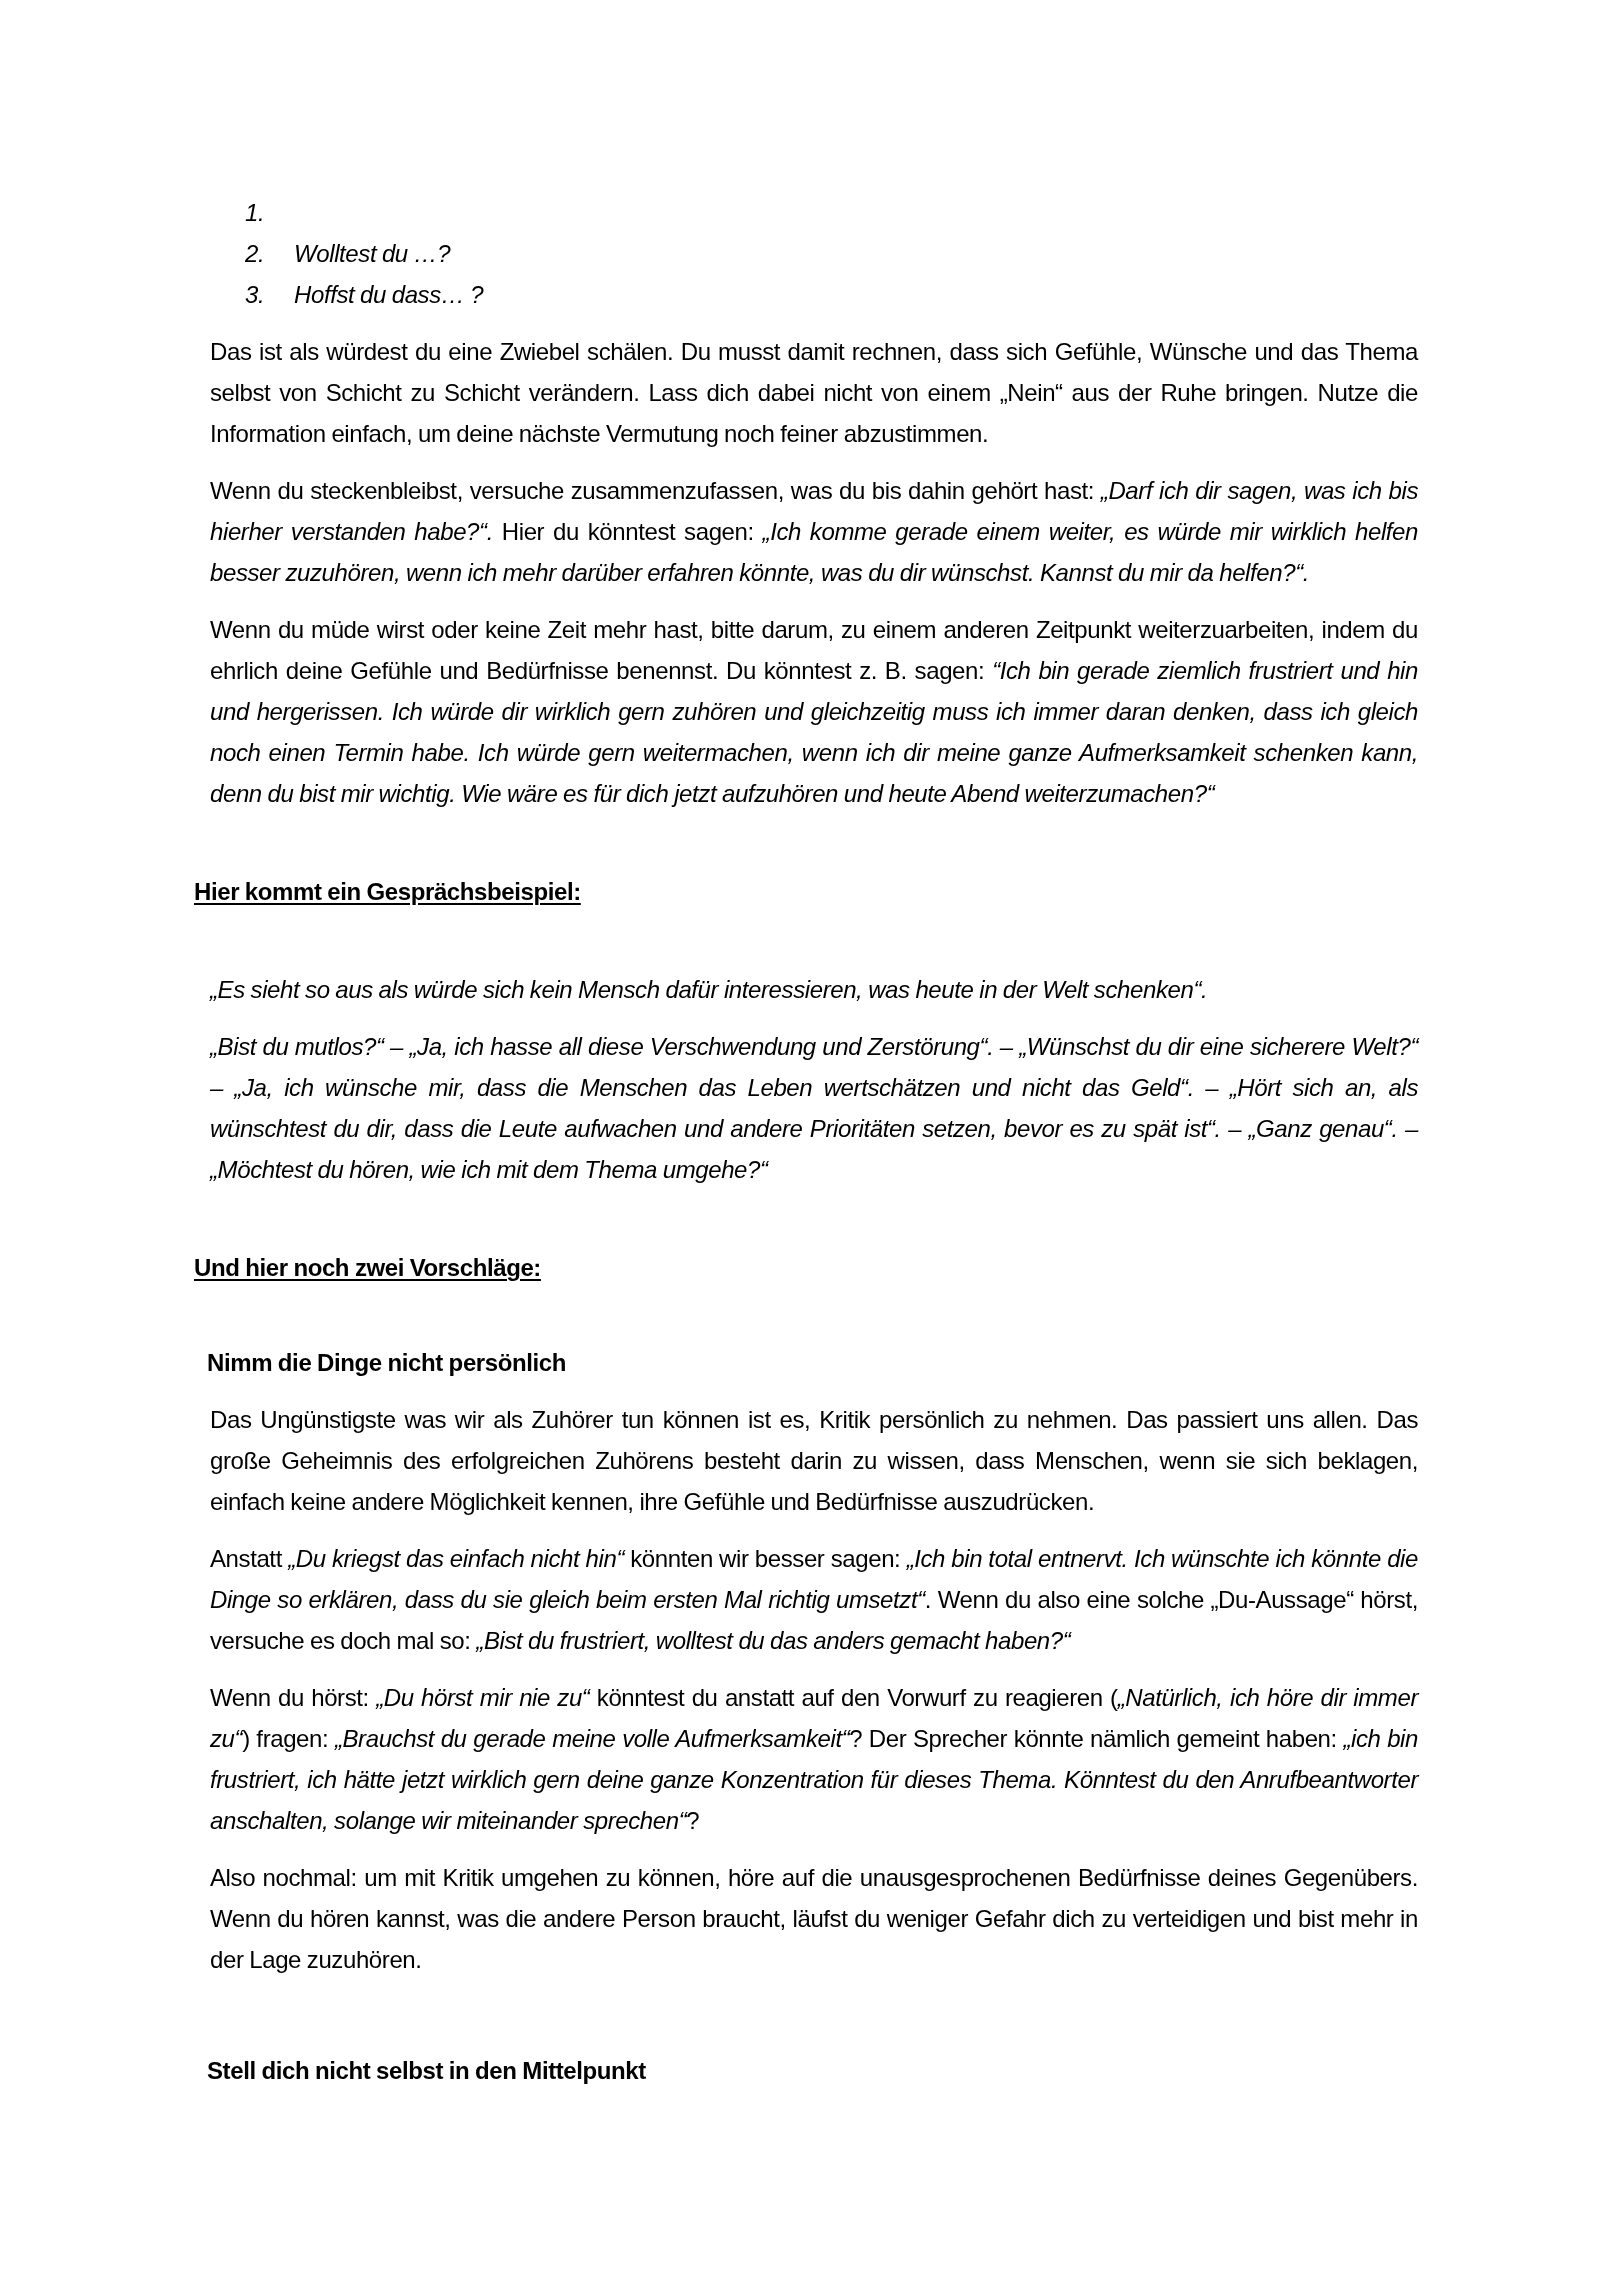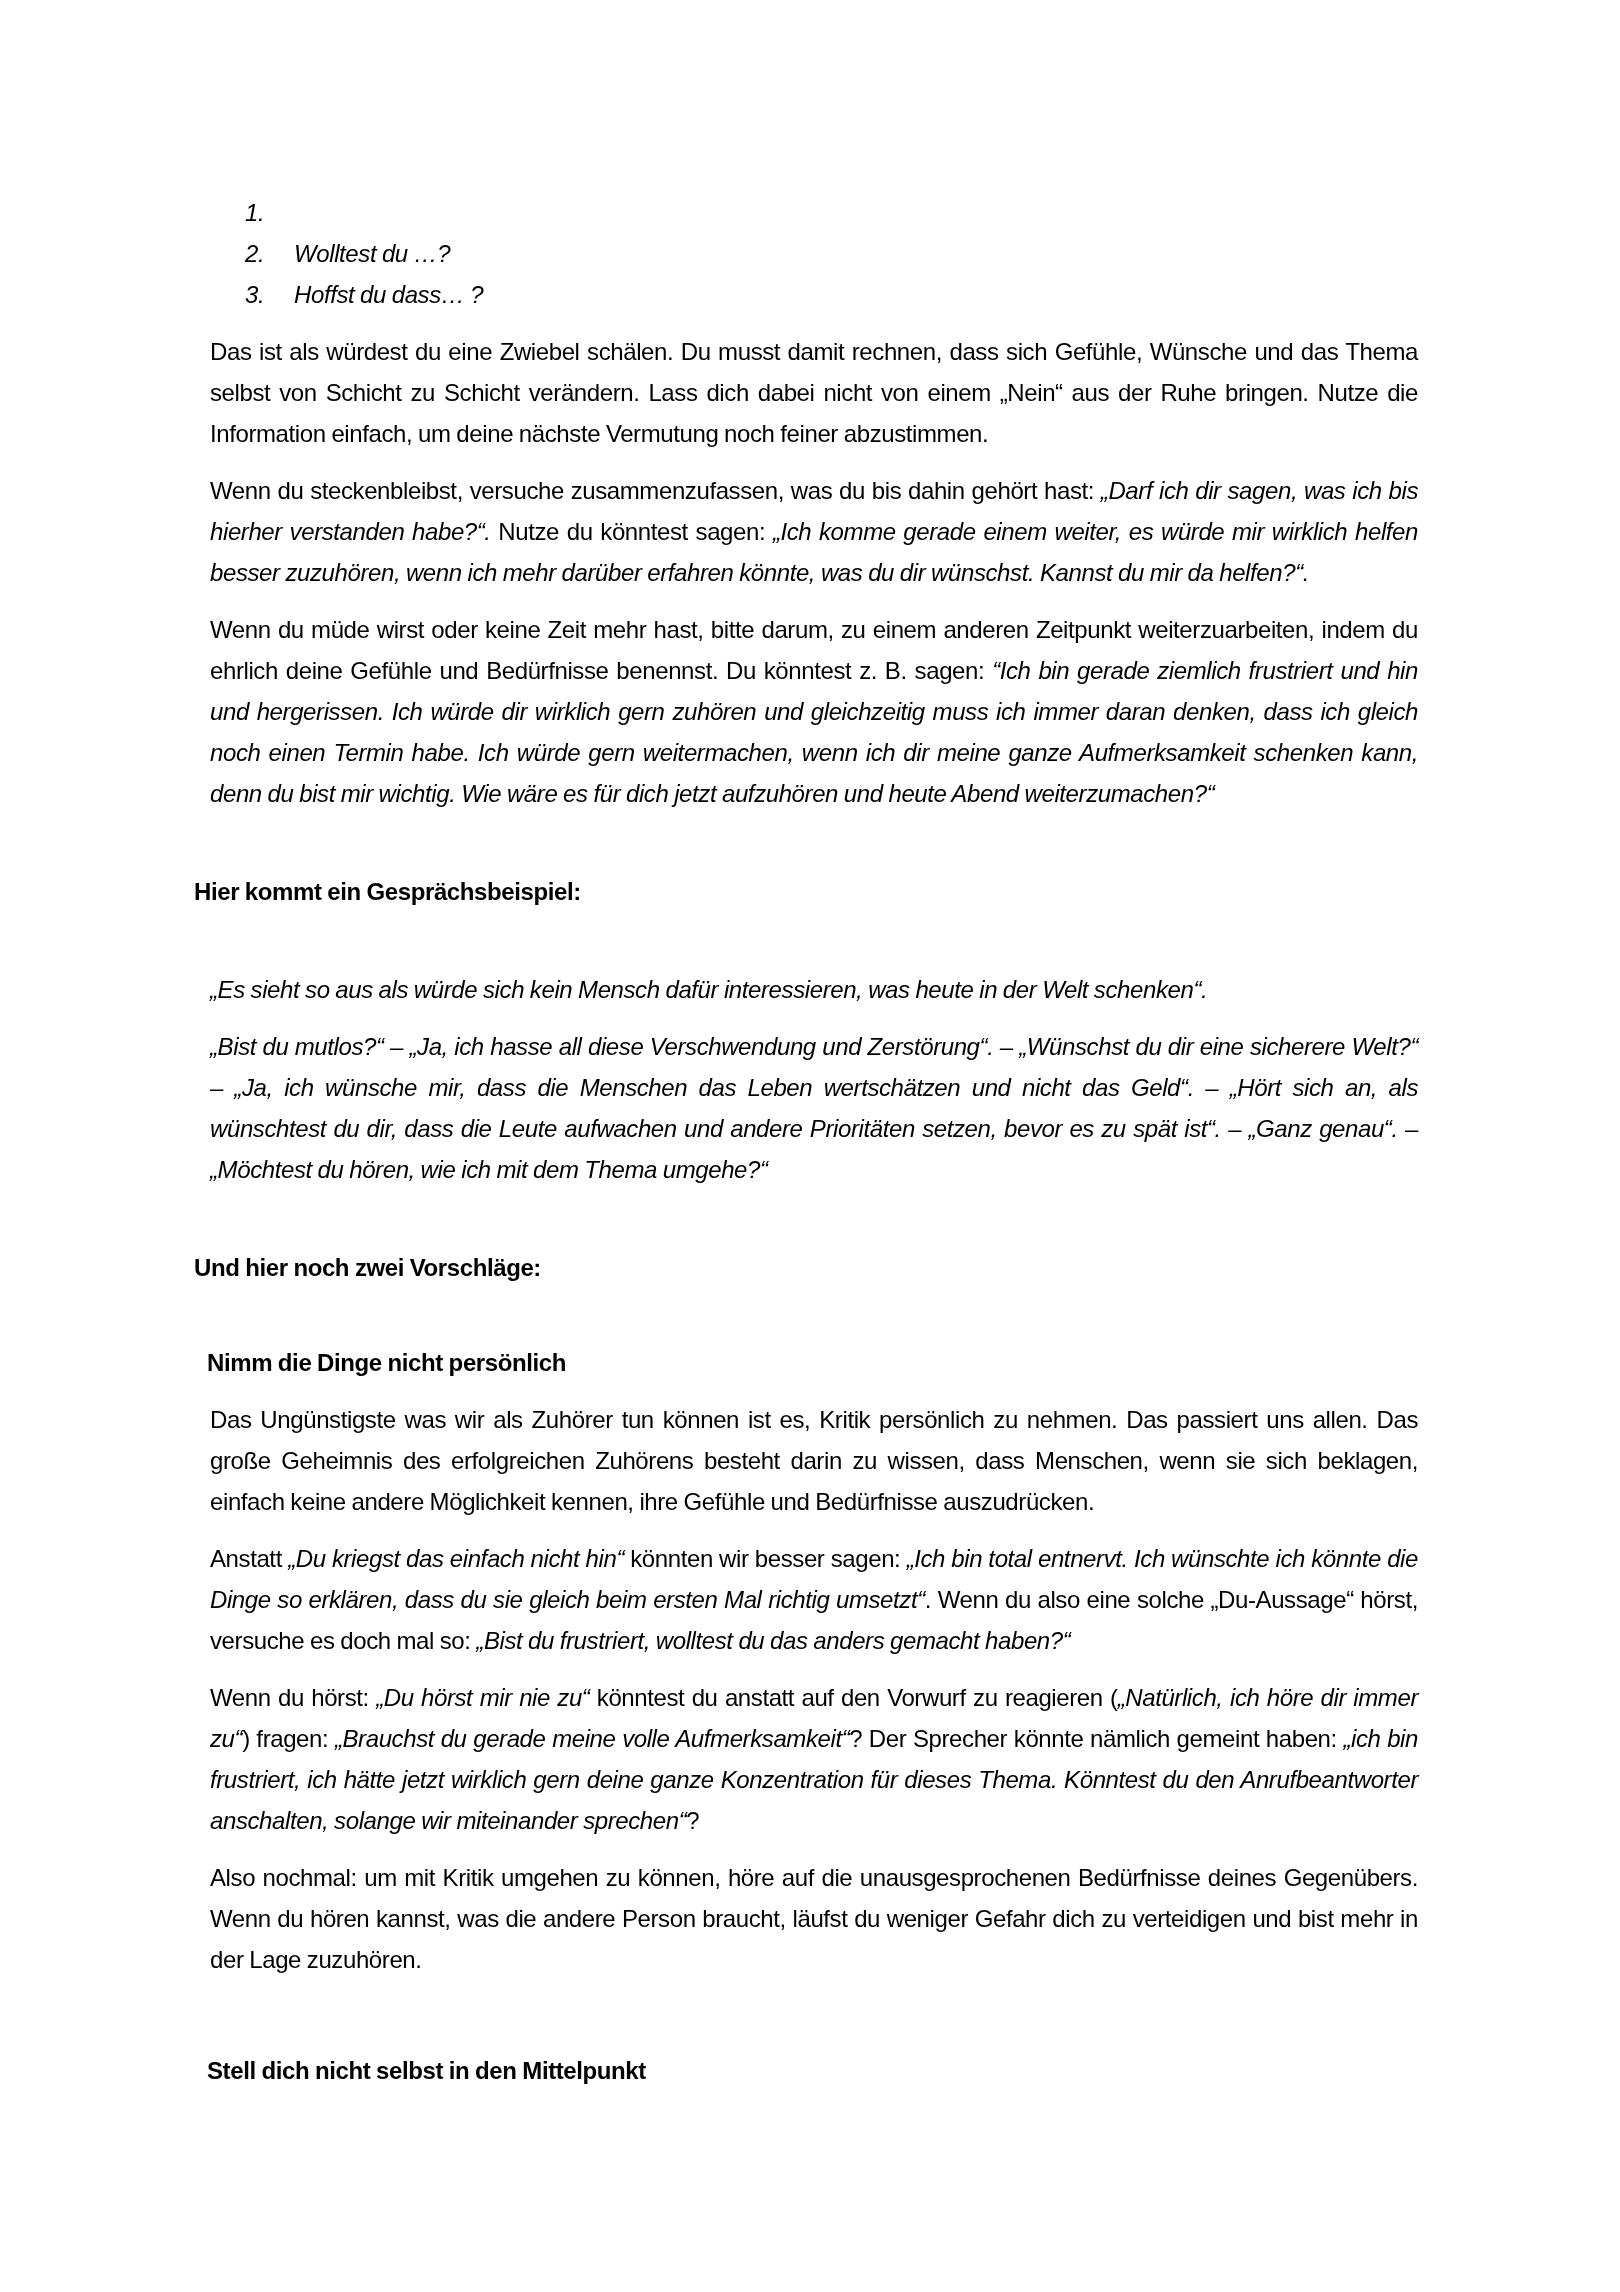--- a/index.html
+++ b/index.html
@@ -39,20 +39,21 @@
       padding-left: 51px;
       font-style: italic;
     }
     p {
       margin: 16px;
       text-align: justify;
     }
     i, .it { font-style: italic; }
     .section-heading {
       font-weight: bold;
+      text-decoration: underline;
       text-decoration-thickness: 2px;
       text-underline-offset: 2.9px;
       margin: 0;
     }
     .sub-heading {
       font-weight: bold;
       margin: 13px;
     }
     .gap-1 { height: 41px; }
   </style>
@@ -70,21 +71,21 @@
       <span>Wolltest du …?</span>
     </li>
     <li>
       <span class="num">3.</span>
       <span>Hoffst du dass… ?</span>
     </li>
   </ol>
 
   <p>Das ist als würdest du eine Zwiebel schälen. Du musst damit rechnen, dass sich Gefühle, Wünsche und das Thema selbst von Schicht zu Schicht verändern. Lass dich dabei nicht von einem „Nein“ aus der Ruhe bringen. Nutze die Information einfach, um deine nächste Vermutung noch feiner abzustimmen.</p>
 
-  <p><span>Wenn du steckenbleibst, versuche zusammenzufassen, was du bis dahin gehört hast: </span><i>„Darf ich dir sagen, was ich bis hierher verstanden habe?“.</i><span> Nutze du könntest sagen: </span><i>„Ich komme gerade einem weiter, es würde mir wirklich helfen besser zuzuhören, wenn ich mehr darüber erfahren könnte, was du dir wünschst. Kannst du mir da helfen?“.</i></p>
+  <p><span>Wenn du steckenbleibst, versuche zusammenzufassen, was du bis dahin gehört hast: </span><i>„Darf ich dir sagen, was ich bis hierher verstanden habe?“.</i><span> Hier du könntest sagen: </span><i>„Ich komme gerade einem weiter, es würde mir wirklich helfen besser zuzuhören, wenn ich mehr darüber erfahren könnte, was du dir wünschst. Kannst du mir da helfen?“.</i></p>
 
   <p><span>Wenn du müde wirst oder keine Zeit mehr hast, bitte darum, zu einem anderen Zeitpunkt weiterzuarbeiten, indem du ehrlich deine Gefühle und Bedürfnisse benennst. Du könntest z. B. sagen: </span><i>“Ich bin gerade ziemlich frustriert und hin und hergerissen. Ich würde dir wirklich gern zuhören und gleichzeitig muss ich immer daran denken, dass ich gleich noch einen Termin habe. Ich würde gern weitermachen, wenn ich dir meine ganze Aufmerksamkeit schenken kann, denn du bist mir wichtig. Wie wäre es für dich jetzt aufzuhören und heute Abend weiterzumachen?“</i></p>
 
   <div class="gap-1"></div>
 
   <p class="section-heading">Hier kommt ein Gesprächsbeispiel:</p>
 
   <div class="gap-1"></div>
 
   <p class="it" style="text-align:left;">„Es sieht so aus als würde sich kein Mensch dafür interessieren, was heute in der Welt schenken“.</p>

